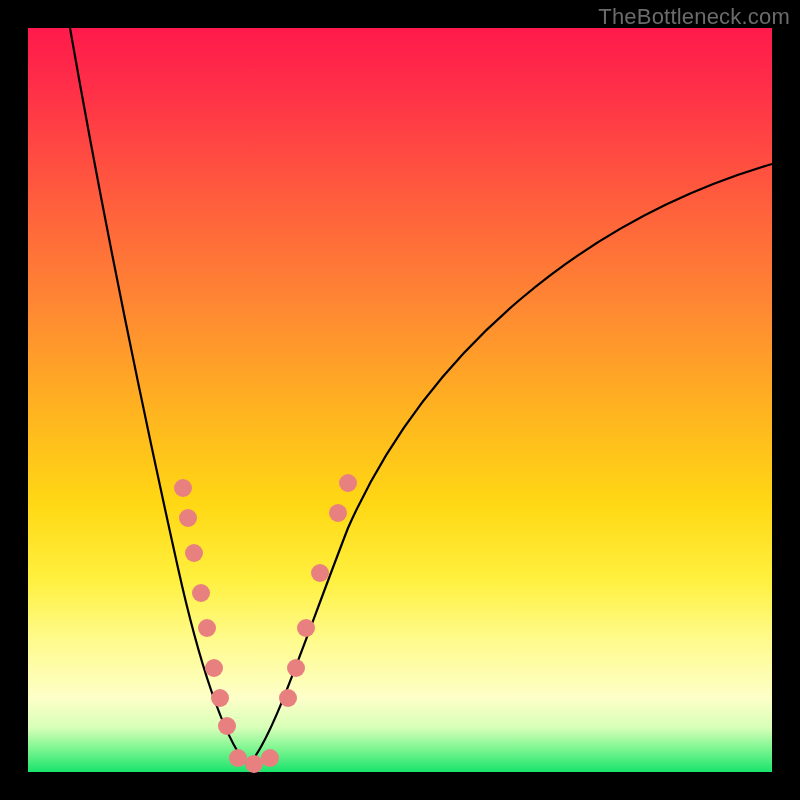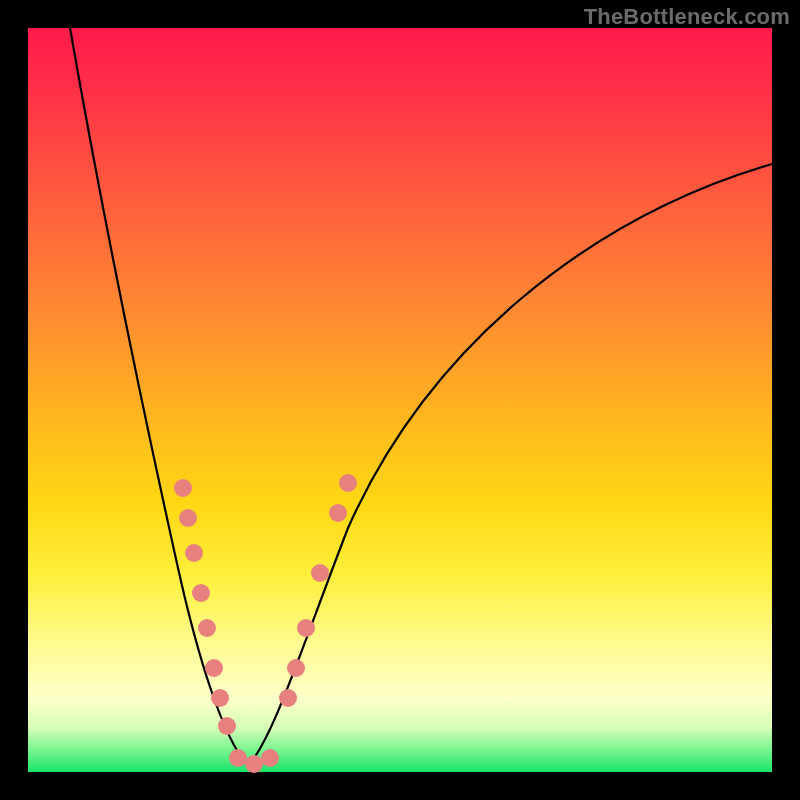--- a/index.html
+++ b/index.html
@@ -32,21 +32,21 @@
       #79f58f 97%,
       #19e36b 100%
     );
   }
   .watermark {
     position: absolute;
     top: 4px;
     right: 10px;
     color: #6b6b6b;
     font-size: 22px;
-    font-weight: 700;
+    font-weight: 400;
     letter-spacing: 0.2px;
     user-select: none;
   }
   svg.curve {
     position: absolute;
     left: 0;
     top: 0;
     width: 744px;
     height: 744px;
     overflow: visible;

